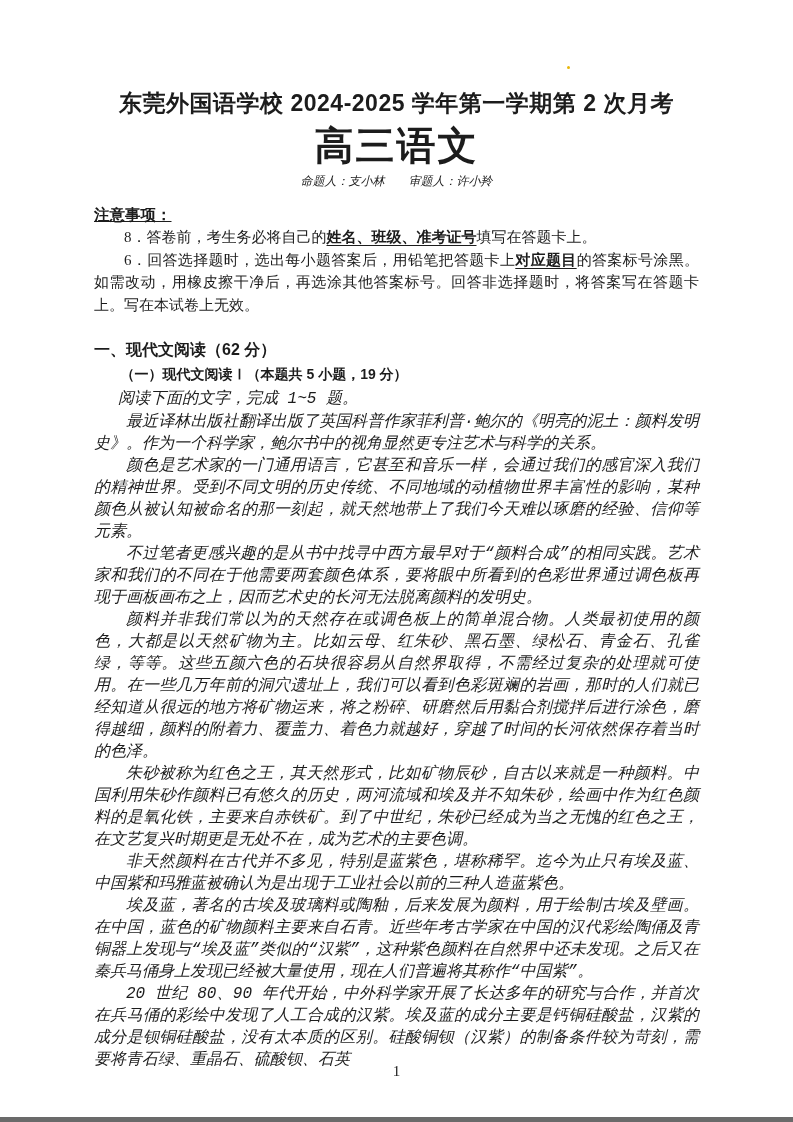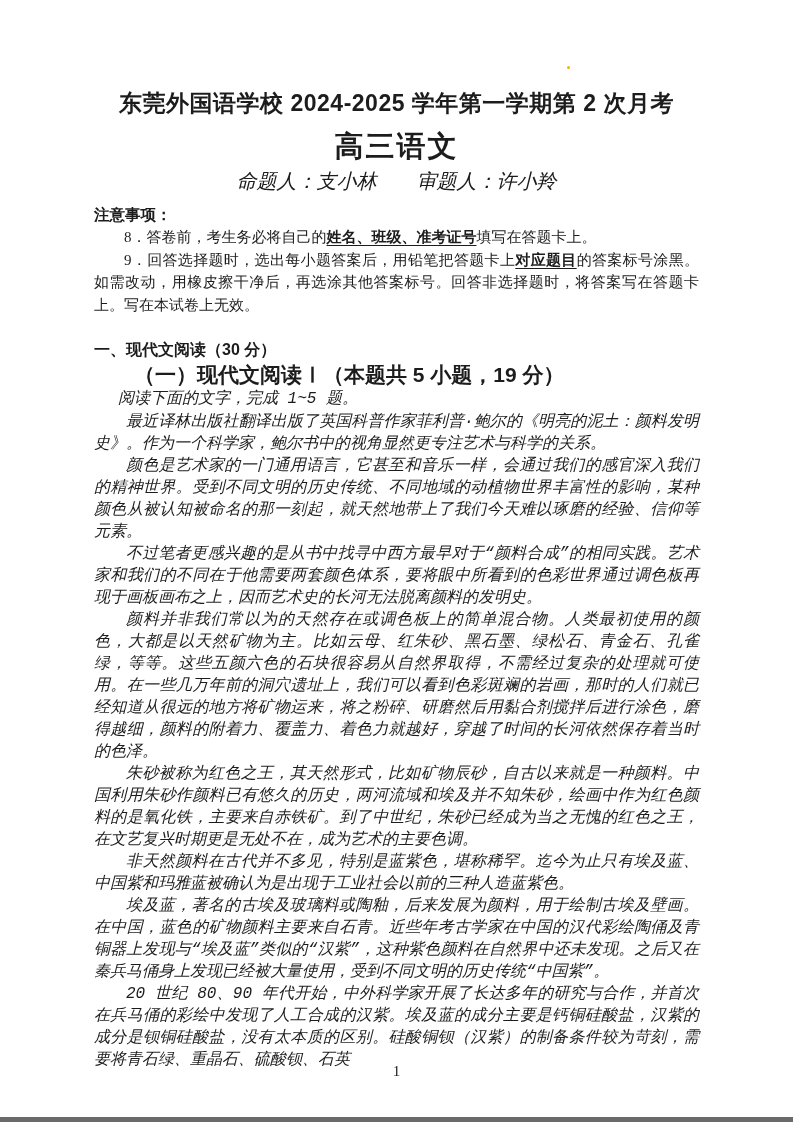--- a/index.html
+++ b/index.html
@@ -23,37 +23,38 @@
     font-weight: 700;
     font-size: 23px;
     line-height: 30px;
     letter-spacing: 0.5px;
   }
   .subject-title {
     margin: 4px 0 0 0;
     text-align: center;
     font-family: "Liberation Sans", sans-serif;
     font-weight: 700;
-    font-size: 29px;
+    font-size: 39px;
     line-height: 48px;
     letter-spacing: 2px;
   }
   .meta-line {
     text-align: center;
-    font-size: 20px;
+    font-size: 12px;
     line-height: 23px;
     font-style: italic;
   }
   .meta-line .gap { display: inline-block; width: 2em; }
   .notice { margin-top: 10px; }
   .notice-heading {
     font-family: "Liberation Sans", sans-serif;
     font-weight: 700;
     font-size: 15.5px;
     line-height: 23px;
+    text-decoration: underline;
   }
   .notice-item {
     margin: 0;
     font-size: 15px;
     line-height: 22.5px;
     text-indent: 2em;
     text-align: justify;
   }
   .notice-item .em {
     font-weight: 700;
@@ -63,21 +64,21 @@
   .section { margin-top: 22px; }
   .sec-heading {
     font-family: "Liberation Sans", sans-serif;
     font-weight: 700;
     font-size: 16px;
     line-height: 24px;
   }
   .sec-subheading {
     font-family: "Liberation Sans", sans-serif;
     font-weight: 700;
-    font-size: 21px;
+    font-size: 14px;
     line-height: 25px;
     text-indent: 1.9em;
   }
   .kai {
     margin: 0;
     font-size: 16px;
     line-height: 22px;
     font-style: italic;
     text-align: justify;
     font-family: Liberation Mono, monospace;
@@ -120,34 +121,34 @@
     <h1 class="exam-title">东莞外国语学校 2024-2025 学年第一学期第 2 次月考</h1>
     <h2 class="subject-title">高三语文</h2>
 
     <div class="meta-line">
       <span>命题人：支小林</span><span class="gap"></span><span>审题人：许小羚</span>
     </div>
 
     <div class="notice">
       <div class="notice-heading">注意事项：</div>
       <p class="notice-item"><span>8．答卷前，考生务必将自己的</span><span class="em">姓名、班级、准考证号</span><span>填写在答题卡上。</span></p>
-      <p class="notice-item"><span>9．回答选择题时，选出每小题答案后，用铅笔把答题卡上</span><span class="em">对应题目</span><span>的答案标号涂黑。如需改动，用橡皮擦干净后，再选涂其他答案标号。回答非选择题时，将答案写在答题卡上。写在本试卷上无效。</span></p>
+      <p class="notice-item"><span>6．回答选择题时，选出每小题答案后，用铅笔把答题卡上</span><span class="em">对应题目</span><span>的答案标号涂黑。如需改动，用橡皮擦干净后，再选涂其他答案标号。回答非选择题时，将答案写在答题卡上。写在本试卷上无效。</span></p>
     </div>
 
     <div class="section">
-      <div class="sec-heading">一、现代文阅读（30 分）</div>
+      <div class="sec-heading">一、现代文阅读（62 分）</div>
       <div class="sec-subheading">（一）现代文阅读Ⅰ（本题共 5 小题，19 分）</div>
       <p class="kai lead-line">阅读下面的文字，完成 1~5 题。</p>
       <p class="kai para">最近译林出版社翻译出版了英国科普作家菲利普·鲍尔的《明亮的泥土：颜料发明史》。作为一个科学家，鲍尔书中的视角显然更专注艺术与科学的关系。</p>
       <p class="kai para">颜色是艺术家的一门通用语言，它甚至和音乐一样，会通过我们的感官深入我们的精神世界。受到不同文明的历史传统、不同地域的动植物世界丰富性的影响，某种颜色从被认知被命名的那一刻起，就天然地带上了我们今天难以琢磨的经验、信仰等元素。</p>
       <p class="kai para">不过笔者更感兴趣的是从书中找寻中西方最早对于“颜料合成”的相同实践。艺术家和我们的不同在于他需要两套颜色体系，要将眼中所看到的色彩世界通过调色板再现于画板画布之上，因而艺术史的长河无法脱离颜料的发明史。</p>
       <p class="kai para">颜料并非我们常以为的天然存在或调色板上的简单混合物。人类最初使用的颜色，大都是以天然矿物为主。比如云母、红朱砂、黑石墨、绿松石、青金石、孔雀绿，等等。这些五颜六色的石块很容易从自然界取得，不需经过复杂的处理就可使用。在一些几万年前的洞穴遗址上，我们可以看到色彩斑斓的岩画，那时的人们就已经知道从很远的地方将矿物运来，将之粉碎、研磨然后用黏合剂搅拌后进行涂色，磨得越细，颜料的附着力、覆盖力、着色力就越好，穿越了时间的长河依然保存着当时的色泽。</p>
       <p class="kai para">朱砂被称为红色之王，其天然形式，比如矿物辰砂，自古以来就是一种颜料。中国利用朱砂作颜料已有悠久的历史，两河流域和埃及并不知朱砂，绘画中作为红色颜料的是氧化铁，主要来自赤铁矿。到了中世纪，朱砂已经成为当之无愧的红色之王，在文艺复兴时期更是无处不在，成为艺术的主要色调。</p>
       <p class="kai para">非天然颜料在古代并不多见，特别是蓝紫色，堪称稀罕。迄今为止只有埃及蓝、中国紫和玛雅蓝被确认为是出现于工业社会以前的三种人造蓝紫色。</p>
-      <p class="kai para">埃及蓝，著名的古埃及玻璃料或陶釉，后来发展为颜料，用于绘制古埃及壁画。在中国，蓝色的矿物颜料主要来自石青。近些年考古学家在中国的汉代彩绘陶俑及青铜器上发现与“埃及蓝”类似的“汉紫”，这种紫色颜料在自然界中还未发现。之后又在秦兵马俑身上发现已经被大量使用，受到不同文明的历史传统“中国紫”。</p>
+      <p class="kai para">埃及蓝，著名的古埃及玻璃料或陶釉，后来发展为颜料，用于绘制古埃及壁画。在中国，蓝色的矿物颜料主要来自石青。近些年考古学家在中国的汉代彩绘陶俑及青铜器上发现与“埃及蓝”类似的“汉紫”，这种紫色颜料在自然界中还未发现。之后又在秦兵马俑身上发现已经被大量使用，现在人们普遍将其称作“中国紫”。</p>
       <p class="kai para">20 世纪 80、90 年代开始，中外科学家开展了长达多年的研究与合作，并首次在兵马俑的彩绘中发现了人工合成的汉紫。埃及蓝的成分主要是钙铜硅酸盐，汉紫的成分是钡铜硅酸盐，没有太本质的区别。硅酸铜钡（汉紫）的制备条件较为苛刻，需要将青石绿、重晶石、硫酸钡、石英</p>
     </div>
 
   </div>
 
   <div class="page-number">1</div>
   <div class="bottom-bar" style="background: rgb(106, 106, 106);"></div>
 </div>
 
 </body></html>

